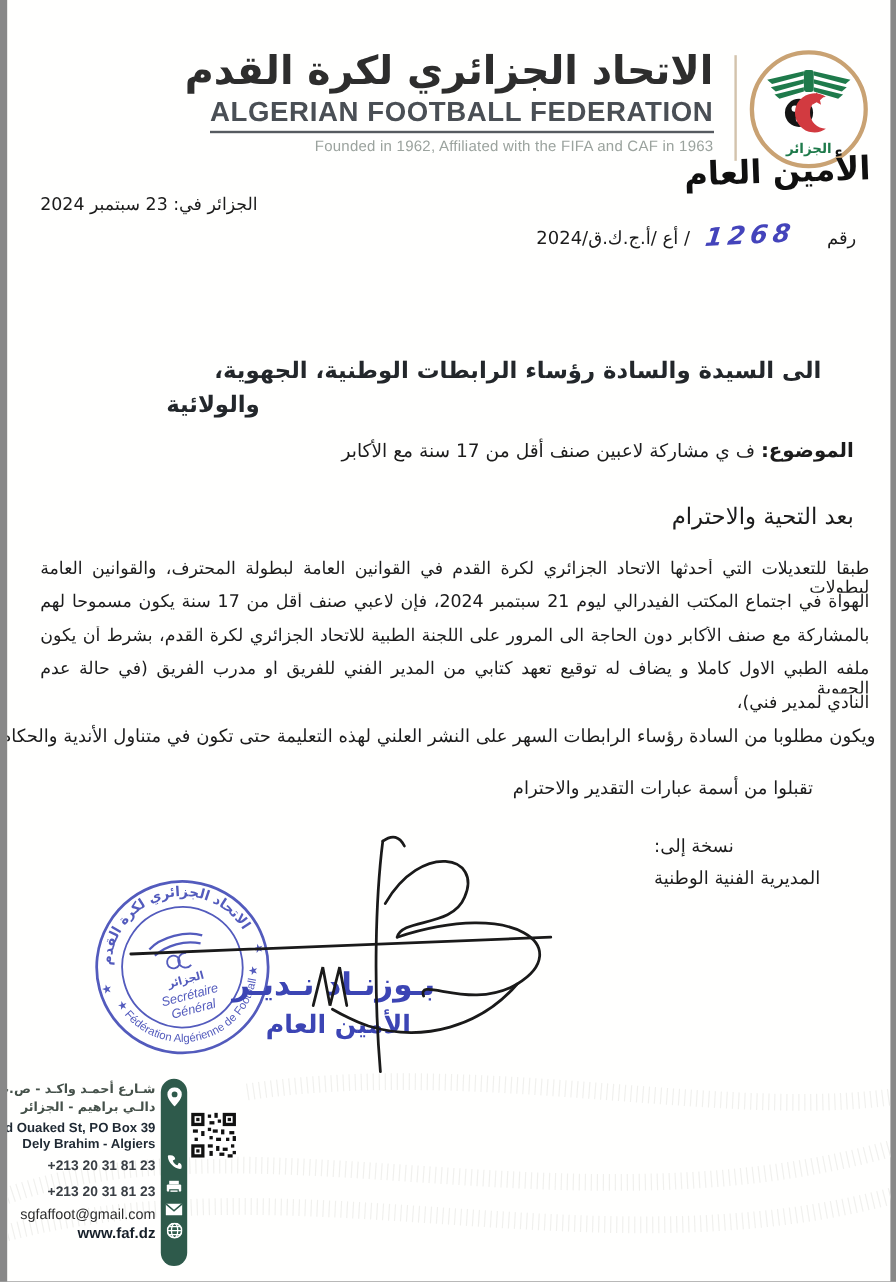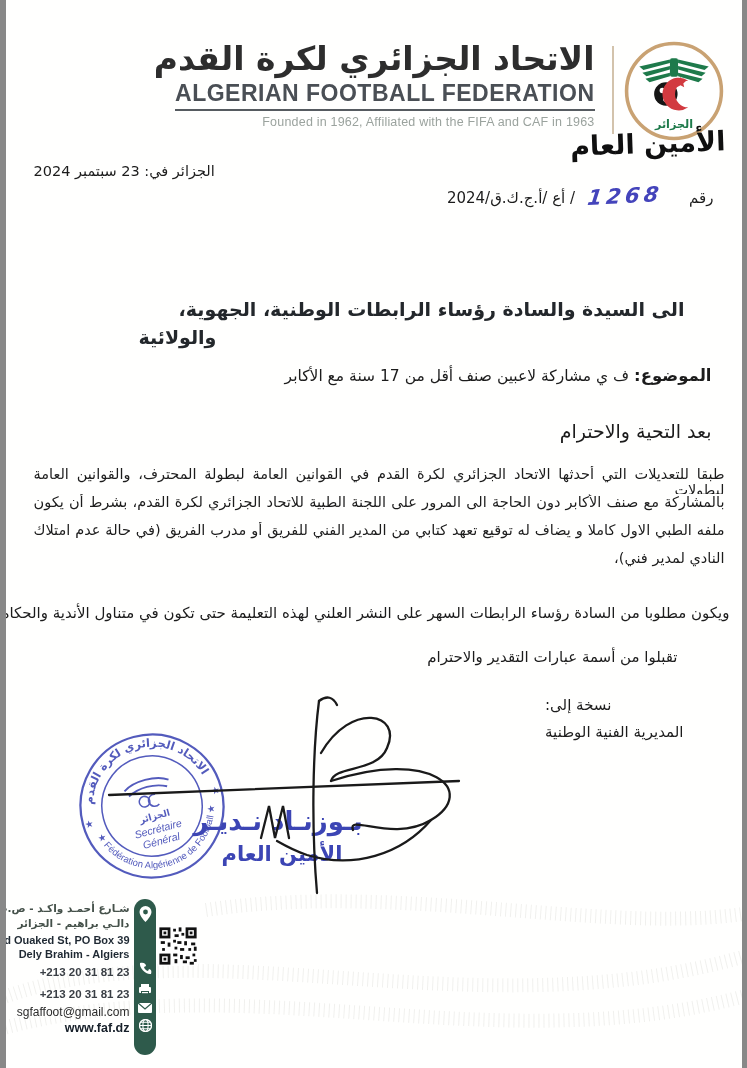--- a/index.html
+++ b/index.html
@@ -111,22 +111,23 @@
 
   <div class="abs subject rtl">
     <b>الموضوع:</b>
     <span>ف ي مشاركة لاعبين صنف أقل من 17 سنة مع الأكابر</span>
   </div>
 
   <div class="abs greeting rtl">بعد التحية والاحترام</div>
 
   <div class="abs body-lines rtl">
     <div class="bline">طبقا للتعديلات التي أحدثها الاتحاد الجزائري لكرة القدم في القوانين العامة لبطولة المحترف، والقوانين العامة لبطولات</div>
+    <div class="bline">الهواة في اجتماع المكتب الفيدرالي ليوم 21 سبتمبر 2024، فإن لاعبي صنف أقل من 17 سنة يكون مسموحا لهم</div>
     <div class="bline">بالمشاركة مع صنف الأكابر دون الحاجة الى المرور على اللجنة الطبية للاتحاد الجزائري لكرة القدم، بشرط أن يكون</div>
-    <div class="bline">ملفه الطبي الاول كاملا و يضاف له توقيع تعهد كتابي من المدير الفني للفريق أو مدرب الفريق (في حالة عدم امتلاك</div>
+    <div class="bline">ملفه الطبي الاول كاملا و يضاف له توقيع تعهد كتابي من المدير الفني للفريق أو مدرب الفريق (في حالة عدم الجهوية</div>
     <div class="bline last">النادي لمدير فني)،</div>
   </div>
 
   <div class="abs p2">ويكون مطلوبا من السادة رؤساء الرابطات السهر على النشر العلني لهذه التعليمة حتى تكون في متناول الأندية والحكام.</div>
 
   <div class="abs closing rtl">تقبلوا من أسمة عبارات التقدير والاحترام</div>
 
   <div class="abs cc rtl">
     <div>نسخة إلى:</div>
     <div>المديرية الفنية الوطنية</div>

